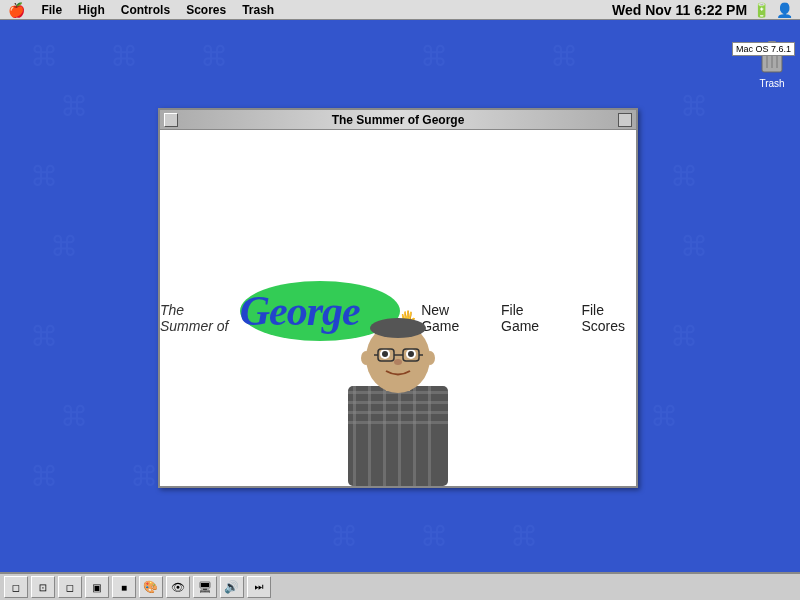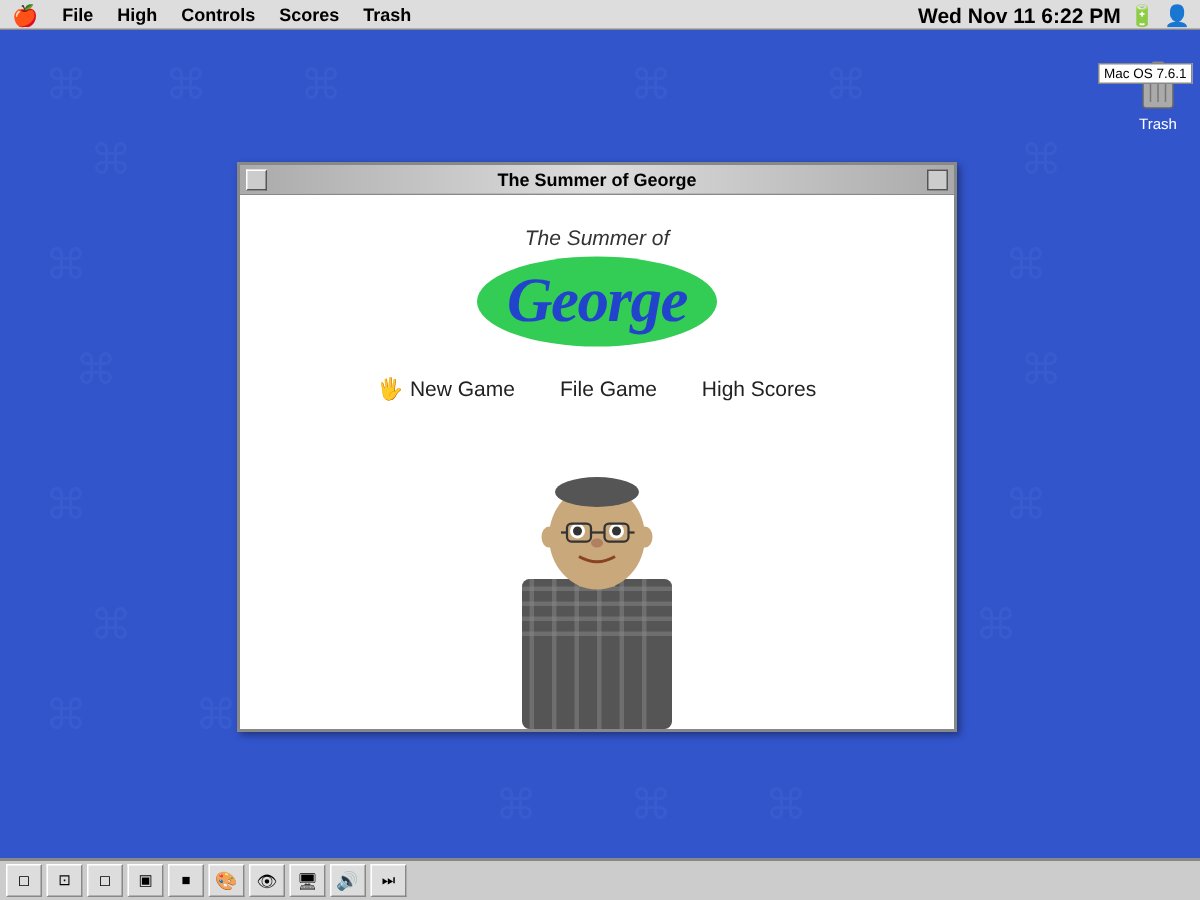--- a/index.html
+++ b/index.html
@@ -177,21 +177,21 @@
       font-size: 9px;
       flex-shrink: 0;
     }
 
     
     .window-content {
       width: 100%;
       height: calc(100% - 20px);
       background: white;
       display: flex;
-      flex-direction: column;
+      flex-direction: row;
       align-items: center;
       overflow: hidden;
       position: relative;
     }
 
     .game-subtitle {
       margin-top: 20px;
       font-size: 14px;
       color: #333;
       font-style: italic;
@@ -205,21 +205,20 @@
       justify-content: center;
     }
 
     .george-oval {
       background: #33cc55;
       border-radius: 50%;
       width: 160px;
       height: 60px;
       display: flex;
       align-items: center;
-      justify-content: center;
     }
 
     .george-text {
       font-size: 42px;
       font-family: "Palatino Linotype", "Palatino", Georgia, serif;
       font-style: italic;
       color: #2244cc;
       font-weight: bold;
       letter-spacing: -1px;
     }
@@ -345,21 +344,21 @@
 
       <div class="menu-row">
         <div class="menu-item">
           <span>🖐</span>
           <span>New Game</span>
         </div>
         <div class="menu-item">
           <span>File Game</span>
         </div>
         <div class="menu-item">
-          <span>High Scores</span>
+          <span>File Scores</span>
         </div>
       </div>
 
       <div class="george-figure">
         <svg viewBox="0 0 200 200" width="200" height="200">
 
           <rect x="50" y="100" width="100" height="100" fill="#555" rx="5"></rect>
 
           <rect x="50" y="105" width="100" height="3" fill="#888" opacity="0.5"></rect>
           <rect x="50" y="115" width="100" height="3" fill="#888" opacity="0.5"></rect>

